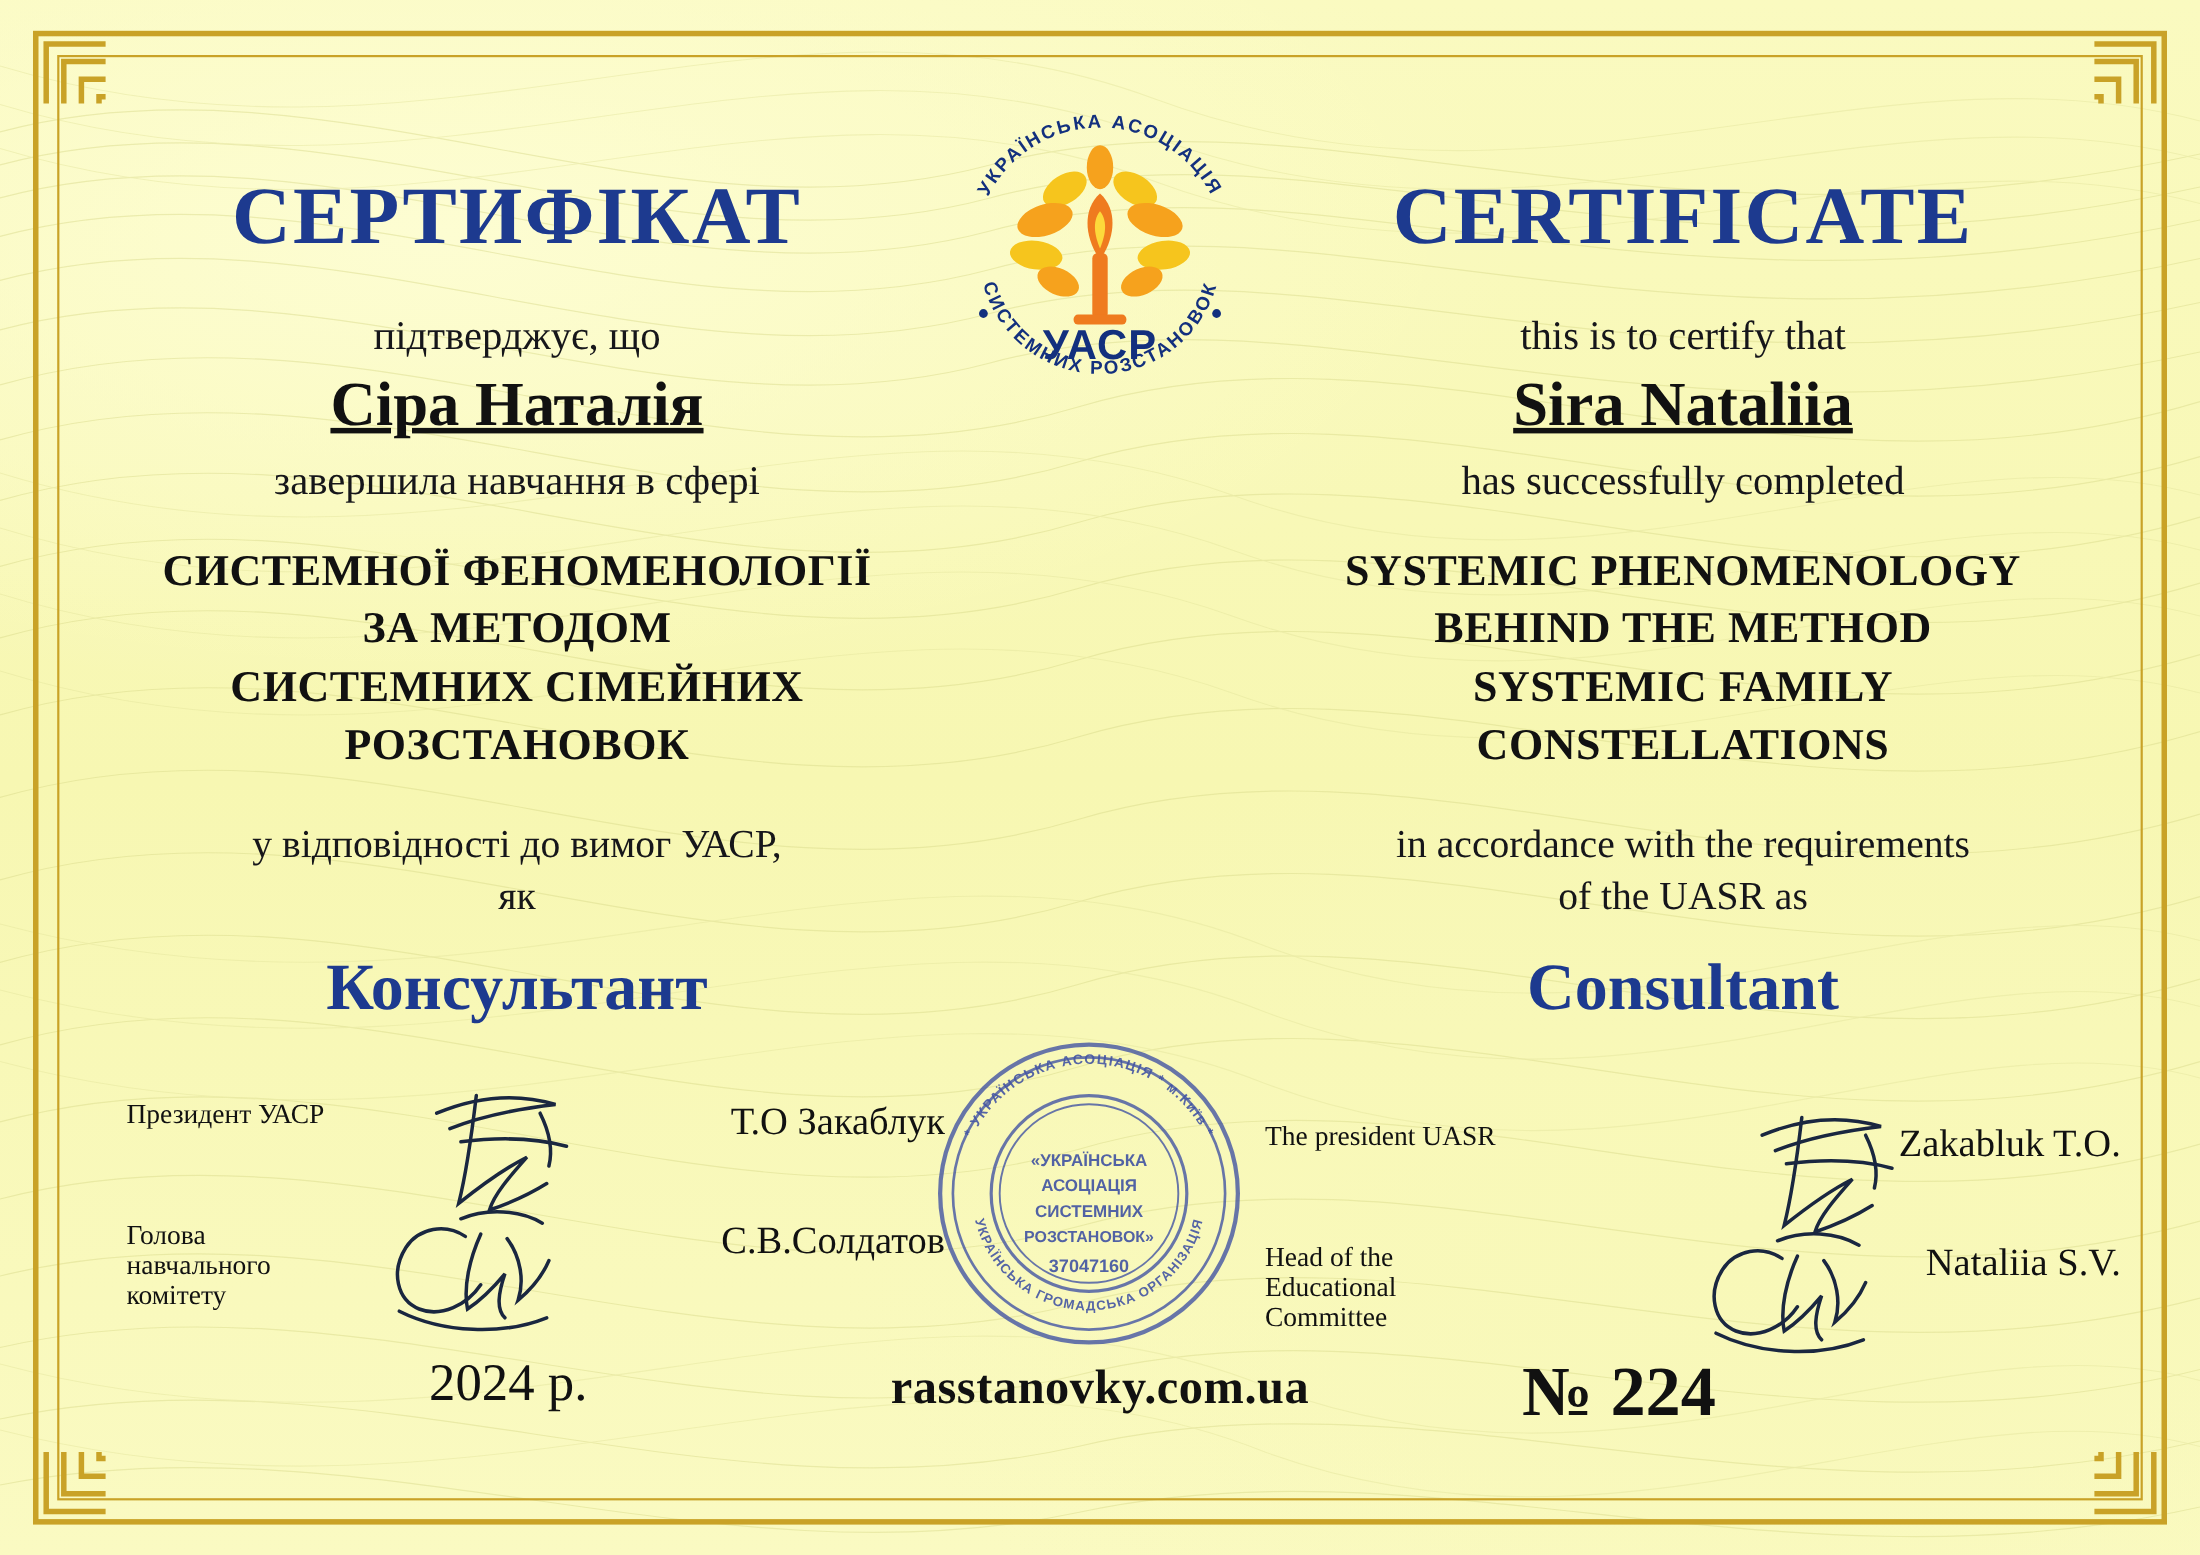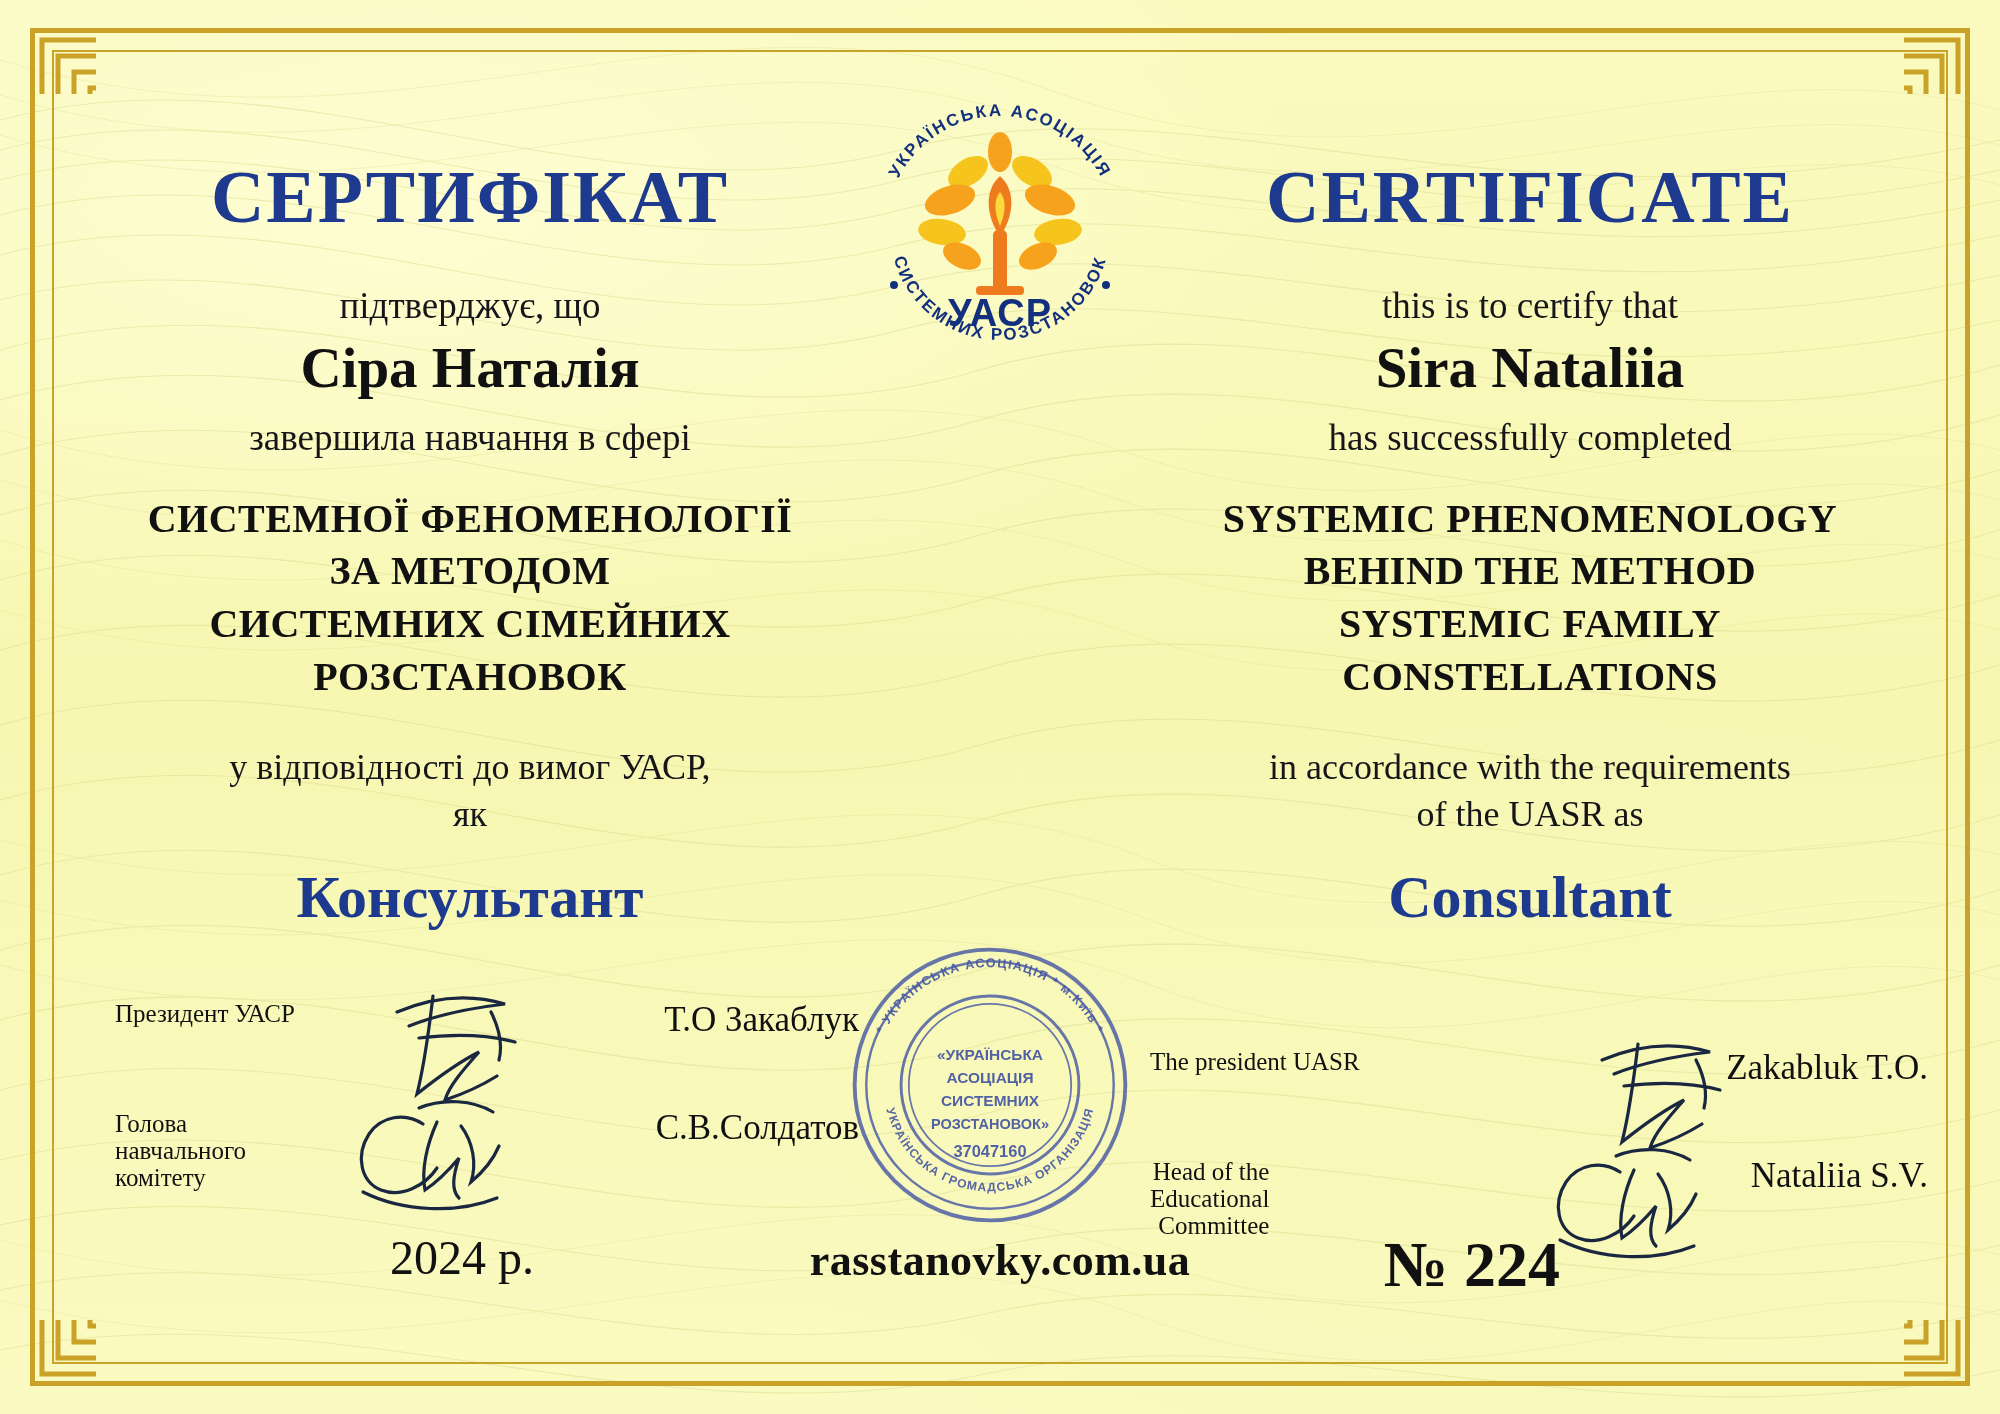--- a/index.html
+++ b/index.html
@@ -108,20 +108,21 @@
     margin: 0 0 8px 0;
     line-height: 1.25;
   }
 
   .person {
     font-weight: bold;
     font-size: 57px;
     color: #111;
     margin: 6px 0 16px 0;
     line-height: 1.1;
+    text-decoration: underline;
   }
 
   .lead2 {
     font-size: 37px;
     color: #16161a;
     margin: 0 0 34px 0;
   }
 
   .subject {
     font-weight: bold;
@@ -146,21 +147,21 @@
     margin: 10px 0 0 0;
   }
 
   
   .sig-block {
     position: absolute;
     width: 790px;
     color: #111;
   }
   .sig-block.left  { left: 75px;  top: 1000px; }
-  .sig-block.right { right: 70px; top: 1048px; text-align: right; }
+  .sig-block.right { right: 70px; top: 1020px; }
 
   .sig-row {
     position: relative;
     height: 108px;
   }
   .sig-row .label {
     position: absolute;
     left: 40px;
     top: 0;
     font-size: 25px;

